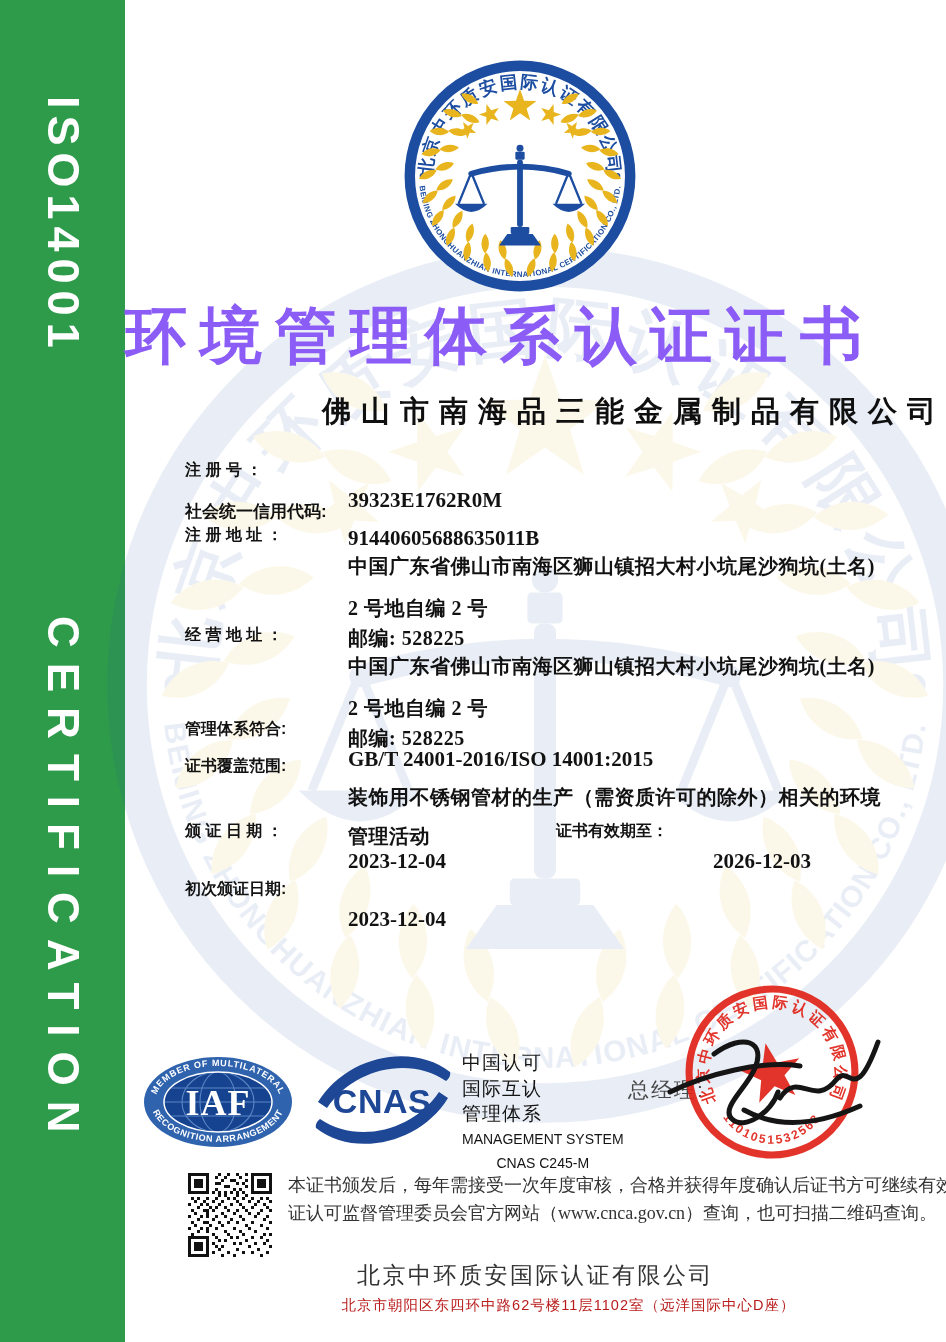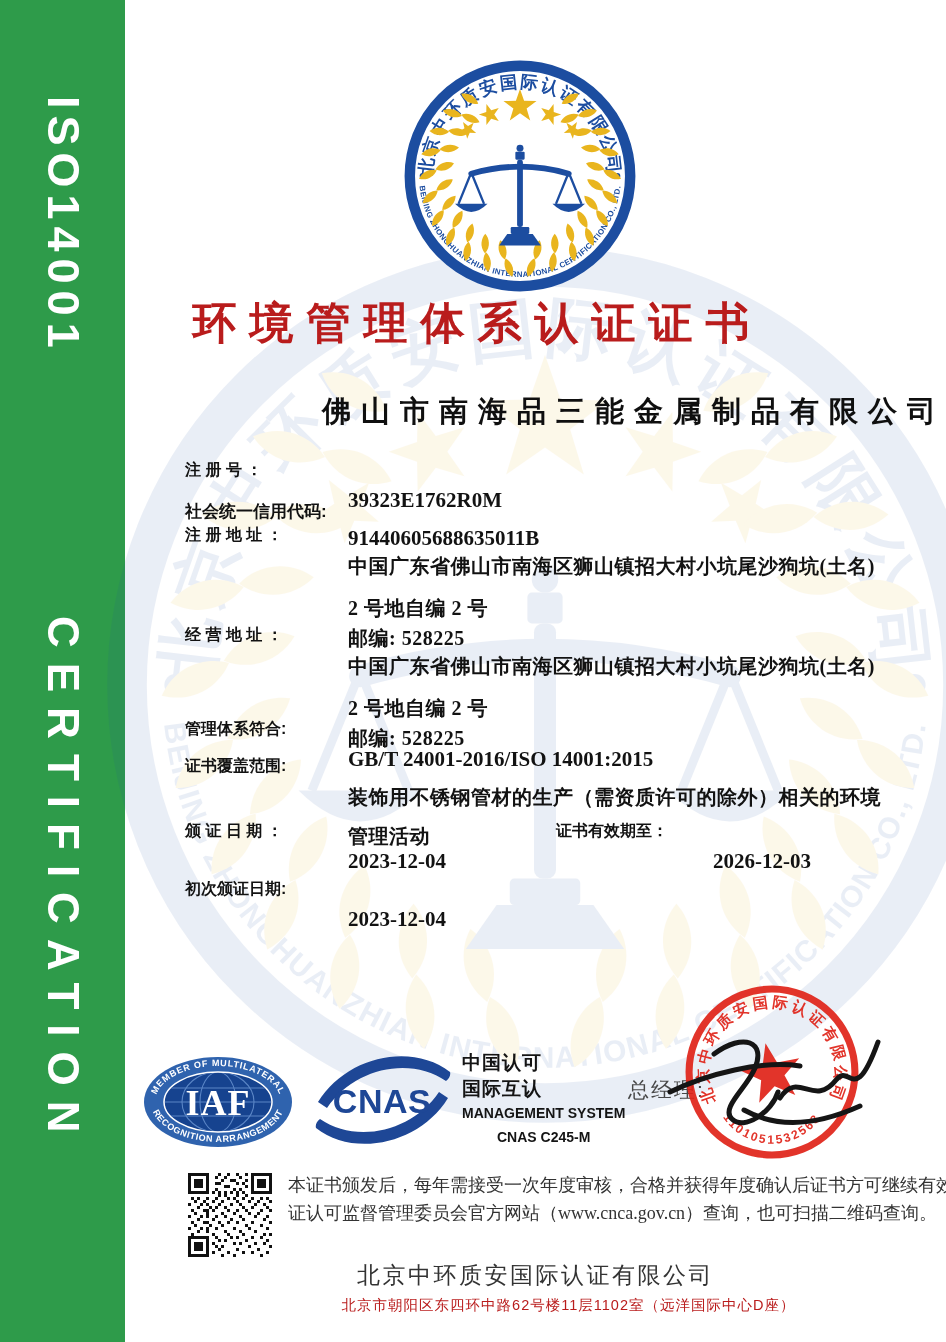--- a/index.html
+++ b/index.html
@@ -12,35 +12,35 @@
         color:#ffffff;font-weight:600;font-family:"Liberation Sans",sans-serif;white-space:nowrap;}
   .spine-top{top:96px;font-size:45px;letter-spacing:7px;}
   .spine-bottom{top:616px;font-size:44px;letter-spacing:15px;}
 
   
   .watermark{position:absolute;left:105px;top:245px;width:880px;height:880px;opacity:0.09;pointer-events:none;}
 
   .logo{position:absolute;left:404px;top:60px;width:232px;height:232px;}
 
   .cert-title{position:absolute;left:125px;top:294px;width:705px;text-align:center;
-        font-family:"Liberation Serif",serif;font-weight:700;color:#b91c1c;
-        font-size:44px;letter-spacing:13px;white-space:nowrap;}
+        font-family:"Liberation Serif",serif;font-weight:700;color:#8b5cf6;
+        font-size:62px;letter-spacing:13px;white-space:nowrap;}
   .company{position:absolute;left:125px;top:392px;width:821px;text-align:right;
         font-weight:700;color:#0f0f0f;font-size:29px;letter-spacing:10px;white-space:nowrap;}
 
   .flabel{position:absolute;left:185px;font-weight:700;color:#121212;font-size:16px;white-space:nowrap;}
   .flabel.small{font-size:17px;letter-spacing:0px;}
   .fvalue{position:absolute;left:348px;font-family:"Liberation Serif",serif;font-weight:700;
         color:#121212;font-size:21px;white-space:nowrap;margin-top:28px;}
   .fvalue.cjk{font-size:20px;letter-spacing:0.5px;}
 
   
   .iaf{position:absolute;left:143px;top:1056px;width:150px;height:92px;}
   .cnas{position:absolute;left:308px;top:1048px;width:150px;height:105px;}
-  .acc-text{position:absolute;left:462px;top:1050px;color:#141414;font-weight:700;}
+  .acc-text{position:absolute;left:462px;top:1050px;color:#141414;font-weight:400;}
   .acc-text .cn{font-size:19px;line-height:25.5px;letter-spacing:1px;}
   .acc-text .en{font-size:14px;line-height:24px;letter-spacing:0px;font-family:"Liberation Sans",sans-serif;text-align:center;}
 
   .gm-label{position:absolute;left:628px;top:1076px;font-size:21px;color:#474747;letter-spacing:2px;}
   .stamp{position:absolute;left:683px;top:983px;width:178px;height:178px;}
   .signature{position:absolute;left:652px;top:1012px;width:252px;height:146px;}
 
   .qr{position:absolute;left:188px;top:1173px;width:84px;height:84px;}
   .notice{position:absolute;left:288px;top:1172px;width:630px;color:#333333;
         font-family:"Liberation Serif",serif;font-size:18px;line-height:27.5px;}
@@ -215,20 +215,21 @@
 
   <svg class="cnas" viewBox="0 0 150 105">
     <path d="M10,54 C38,8 104,-6 142,24 C143,27 141,31 138,33 C102,8 46,20 19,60 Z" fill="#1e4796"></path>
     <path d="M140,50 C112,96 46,110 8,80 C7,77 9,73 12,71 C48,96 104,84 131,44 Z" fill="#1e4796"></path>
     <text x="74" y="65" text-anchor="middle" font-family="Liberation Sans,sans-serif" font-weight="700" font-size="34" fill="#1e4796" letter-spacing="0.5">CNAS</text>
   </svg>
 
   <div class="acc-text">
     <div class="cn">中国认可</div>
     <div class="cn">国际互认</div>
+    <div class="cn">管理体系</div>
     <div class="en">MANAGEMENT SYSTEM</div>
     <div class="en">CNAS C245-M</div>
   </div>
 
   <div class="gm-label">总经理:</div>
 
   <svg class="stamp" viewBox="0 0 176 176">
     <defs>
       <path id="stampTop" d="M33,118A63,63 0 1 1 143,118" fill="none"></path>
       <path id="stampBot" d="M32,116A58,58 0 0 0 144,116" fill="none"></path>

